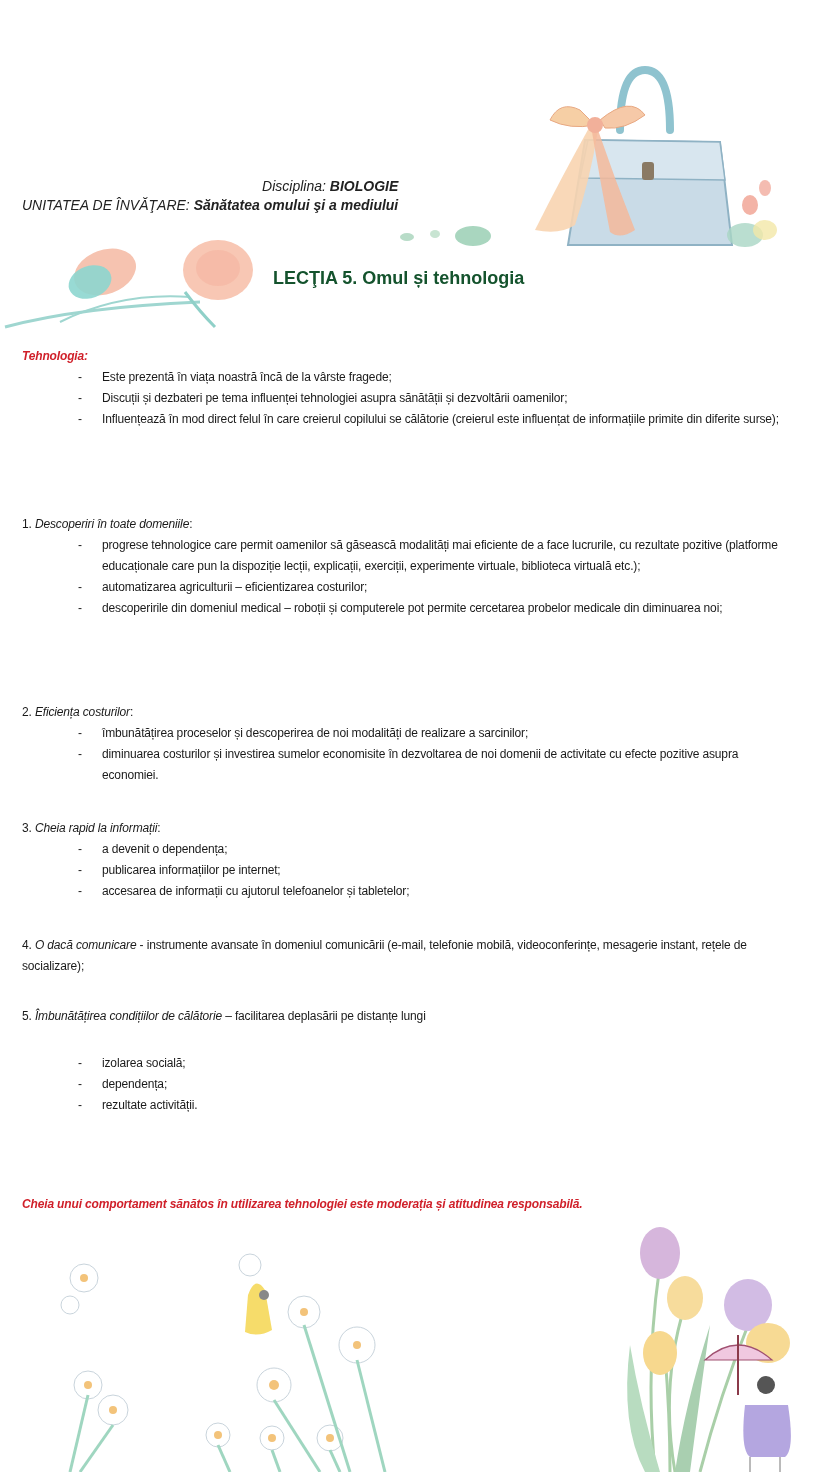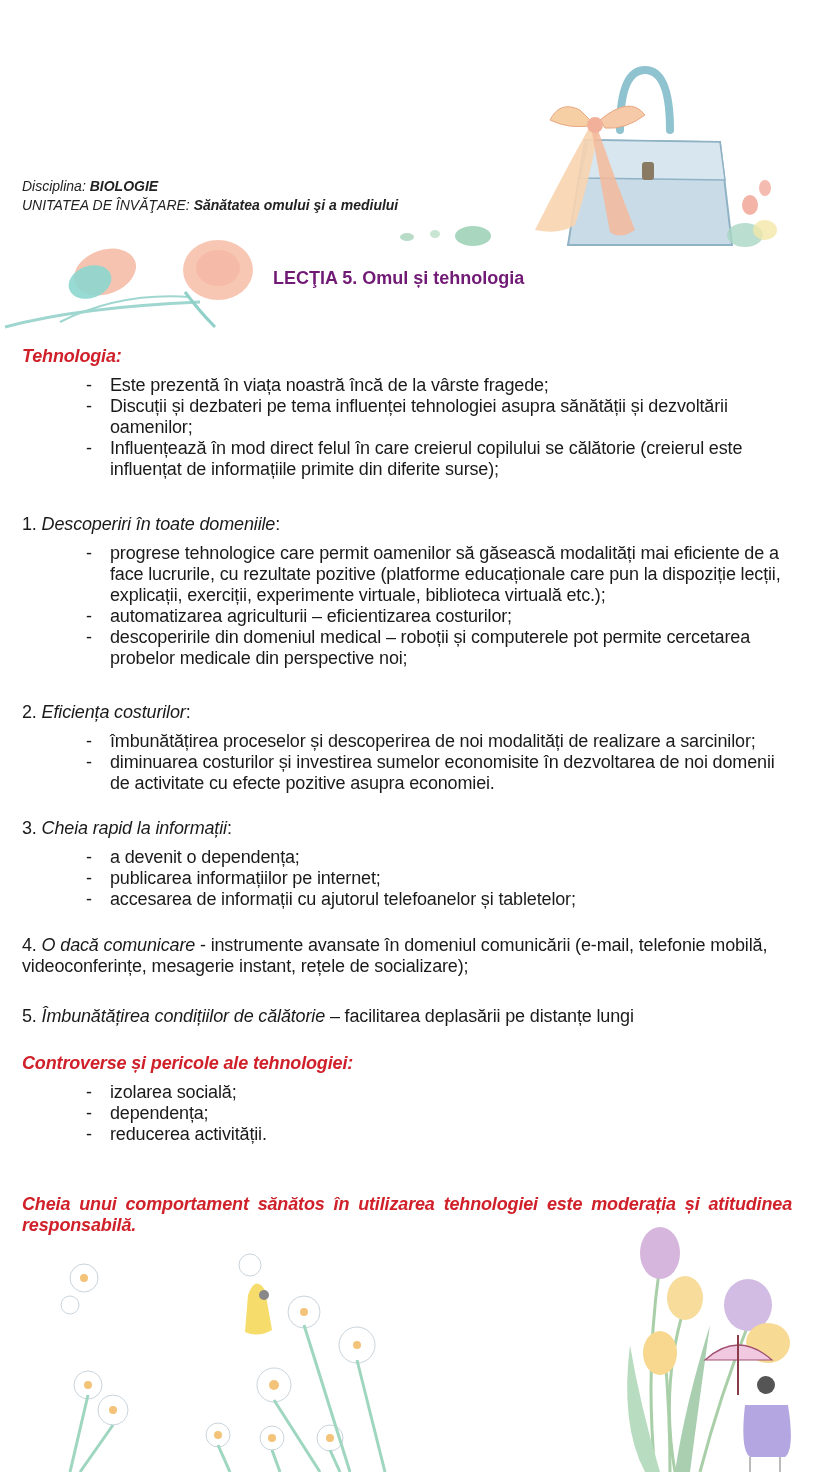--- a/index.html
+++ b/index.html
@@ -1,27 +1,27 @@
 <!DOCTYPE html>
 <html><head>
   <meta charset="utf-8">
   <style>
     html, body { margin: 0; padding: 0; background: #ffffff; }
     body {
       width: 828px; height: 1472px; position: relative; overflow: hidden;
       font-family: "Liberation Sans", sans-serif; color: #1a1a1a;
     }
-    .abs { position: absolute; }
-    .txt { font-size: 18px; line-height: 21px; letter-spacing: -0.15px; }
+    .abs { position: absolute; text-align: right; }
+    .txt { font-size: 12px; line-height: 21px; letter-spacing: -0.15px; }
     .meta { left: 22px; top: 177px; font-size: 14px; line-height: 19px; color: #222; }
     .meta i { font-style: italic; }
     .meta b { font-weight: bold; font-style: italic; }
-    .title { left: 273px; top: 268px; font-size: 18px; font-weight: bold; color: #701a75; }
+    .title { left: 273px; top: 268px; font-size: 18px; font-weight: bold; color: #14532d; }
     .h-red { font-weight: bold; font-style: italic; color: #d0202a; }
-    ul.dash { list-style: none; margin: 8px; padding: 0; }
+    ul.dash { list-style: none; margin: 0; padding: 0; }
     ul.dash li { position: relative; padding-left: 80px; }
     ul.dash li::before { content: "-"; position: absolute; left: 56px; top: 0; }
     .section { position: absolute; left: 22px; width: 770px; }
     .num-title { font-style: italic; font-weight: normal; }
     .justify { text-align: justify; }
     .deco { position: absolute; }
   </style>
 </head>
 <body>
 
@@ -75,21 +75,21 @@
     <li>Discuții și dezbateri pe tema influenței tehnologiei asupra sănătății și dezvoltării oamenilor;</li>
     <li>Influențează în mod direct felul în care creierul copilului se călătorie (creierul este influențat de informațiile primite din diferite surse);</li>
   </ul>
 </div>
 
 <div class="section txt" style="top:514px">
   <div><span>1. </span><span class="num-title">Descoperiri în toate domeniile</span><span>:</span></div>
   <ul class="dash">
     <li>progrese tehnologice care permit oamenilor să găsească modalități mai eficiente de a face lucrurile, cu rezultate pozitive (platforme educaționale care pun la dispoziție lecții, explicații, exerciții, experimente virtuale, biblioteca virtuală etc.);</li>
     <li>automatizarea agriculturii – eficientizarea costurilor;</li>
-    <li>descoperirile din domeniul medical – roboții și computerele pot permite cercetarea probelor medicale din perspective noi;</li>
+    <li>descoperirile din domeniul medical – roboții și computerele pot permite cercetarea probelor medicale din diminuarea noi;</li>
   </ul>
 </div>
 
 <div class="section txt" style="top:702px">
   <div><span>2. </span><span class="num-title">Eficiența costurilor</span><span>:</span></div>
   <ul class="dash">
     <li>îmbunătățirea proceselor și descoperirea de noi modalități de realizare a sarcinilor;</li>
     <li>diminuarea costurilor și investirea sumelor economisite în dezvoltarea de noi domenii de activitate cu efecte pozitive asupra economiei.</li>
   </ul>
 </div>
@@ -105,25 +105,24 @@
 
 <div class="section txt" style="top:935px">
   <span>4. </span><span class="num-title">O dacă comunicare</span><span> - instrumente avansate în domeniul comunicării (e-mail, telefonie mobilă, videoconferințe, mesagerie instant, rețele de socializare);</span>
 </div>
 
 <div class="section txt" style="top:1006px">
   <span>5. </span><span class="num-title">Îmbunătățirea condițiilor de călătorie</span><span> – facilitarea deplasării pe distanțe lungi</span>
 </div>
 
 <div class="section txt" style="top:1053px">
-  <div class="h-red">Controverse și pericole ale tehnologiei:</div>
   <ul class="dash">
     <li>izolarea socială;</li>
     <li>dependența;</li>
-    <li>reducerea activității.</li>
+    <li>rezultate activității.</li>
   </ul>
 </div>
 
 <div class="section txt h-red justify" style="top:1194px;text-align-last:left">Cheia unui comportament sănătos în utilizarea tehnologiei este moderația și atitudinea responsabilă.</div>
 
 <svg class="deco" style="left:40px;top:1250px" width="380" height="222" viewBox="0 0 380 222">
   <g fill="#ffffff" stroke="#c9d4dc" stroke-width="1">
     <circle cx="44" cy="28" r="14"></circle>
       <circle cx="30" cy="55" r="9"></circle>
     <circle cx="48" cy="135" r="14"></circle>

